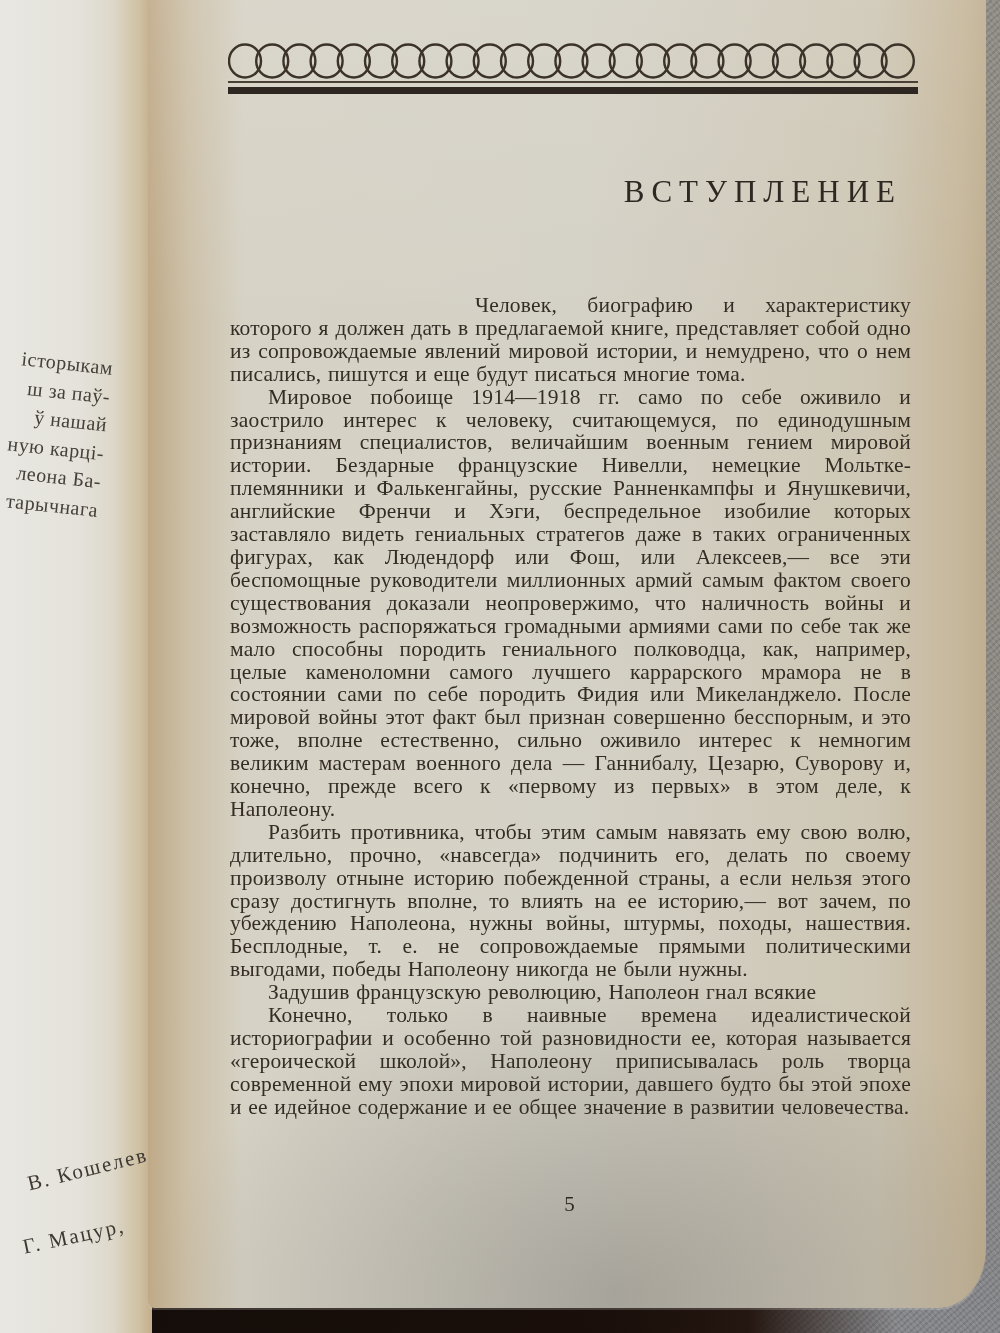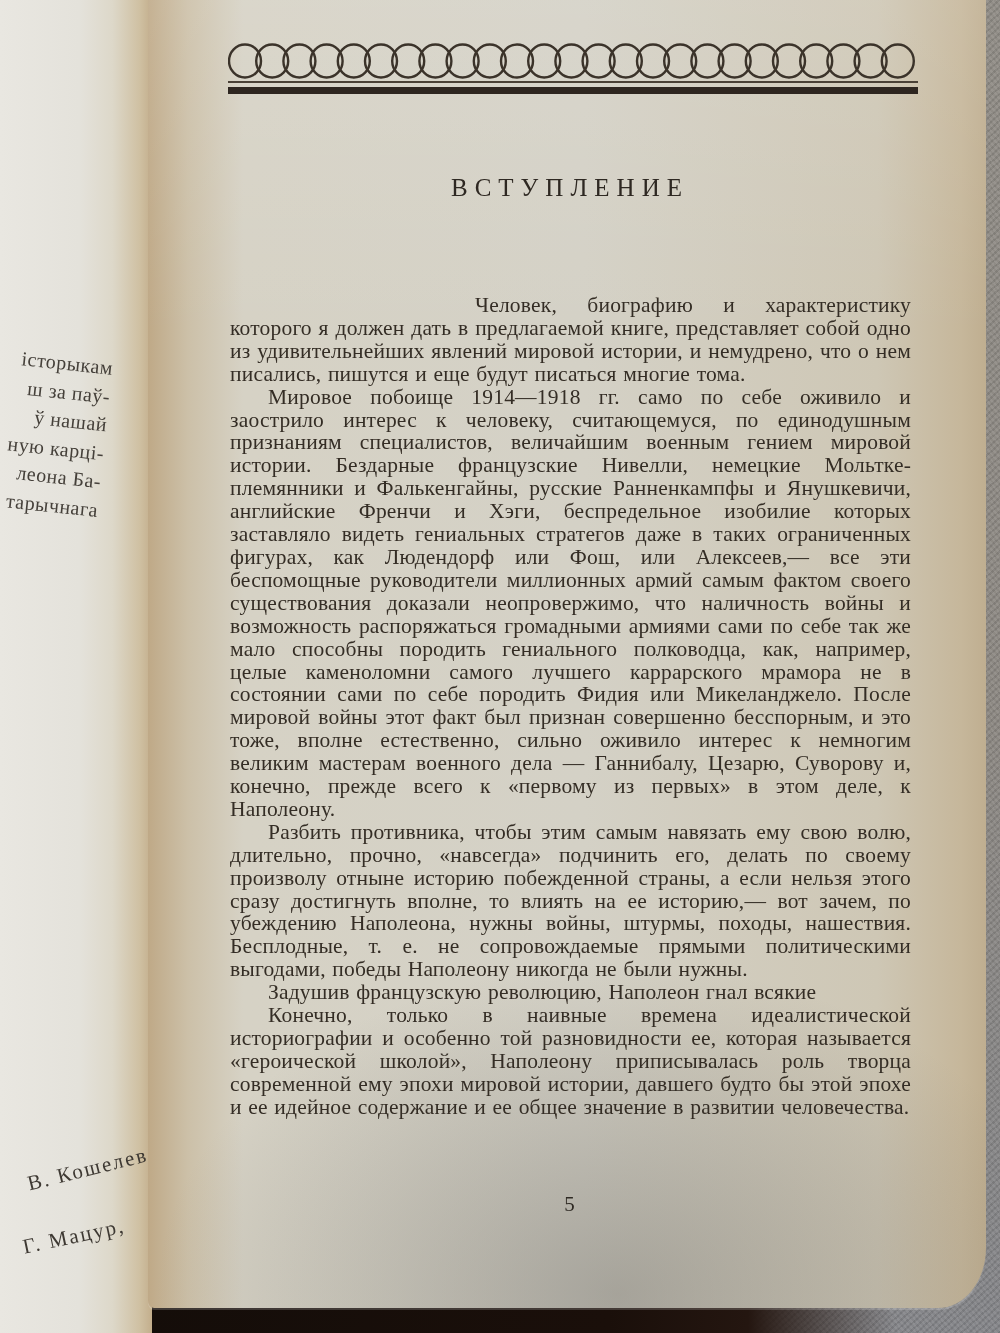--- a/index.html
+++ b/index.html
@@ -43,22 +43,22 @@
       radial-gradient(120% 55% at 56% 99%, rgba(92,90,86,0.38), rgba(92,90,86,0) 46%),
       linear-gradient(to bottom, rgba(255,255,255,0.10), rgba(255,255,255,0) 26%),
       linear-gradient(to right,#bfa987 0px,#ccc0a8 40px,#d6d2c5 95px,#d4d1c6 52%,#cec7b5 87%,#c6b79b 97%,#bfae90 100%);
     box-shadow:0 2px 0 rgba(255,255,255,0.18);
   }
   .ornament{position:absolute;left:80px;top:42px;width:690px;height:58px;}
   .ornament svg{display:block;}
   .rule-thin{position:absolute;left:0;top:39px;width:690px;height:2px;background:#4a4136;}
   .rule-thick{position:absolute;left:0;top:45px;width:690px;height:7px;background:#2e2620;}
   .chapter-title{
-    position:absolute;left:82px;top:174px;width:680px;text-align:center;
-    font-size:25px;letter-spacing:7px;color:#2e2822;white-space:nowrap;
+    position:absolute;left:74px;top:174px;width:680px;text-align:right;
+    font-size:31px;letter-spacing:7px;color:#2e2822;white-space:nowrap;
   }
   .body-text{
     position:absolute;left:82px;top:294px;width:681px;
     color:#342d25;font-size:21.5px;line-height:22.9px;
     text-align:justify;letter-spacing:0.2px;word-spacing:1px;
   }
   .body-text p{margin:0;text-indent:38px;}
   .body-text p.opening{text-indent:245px;}
   .page-number{
     position:absolute;left:82px;top:1192px;width:680px;text-align:center;
@@ -115,21 +115,21 @@
           <ellipse cx="642.6" cy="19" rx="16" ry="16.5" fill="none" stroke="#3b332a" stroke-width="2.4"></ellipse>
           <ellipse cx="669.8" cy="19" rx="16" ry="16.5" fill="none" stroke="#3b332a" stroke-width="2.4"></ellipse>
         </svg>
       <div class="rule-thin"></div>
       <div class="rule-thick"></div>
     </div>
 
     <div class="chapter-title">ВСТУПЛЕНИЕ</div>
 
     <div class="body-text">
-      <p class="opening">Человек, биографию и характеристику которого я должен дать в предлагаемой книге, представляет собой одно из удивительнейших явлений мировой истории, и немудрено, что о нем писались, пишутся и еще будут писаться многие тома.</p>
+      <p class="opening">Человек, биографию и характеристику которого я должен дать в предлагаемой книге, представляет собой одно из сопровождаемые явлений мировой истории, и немудрено, что о нем писались, пишутся и еще будут писаться многие тома.</p>
       <p>Мировое побоище 1914—1918 гг. само по себе оживило и заострило интерес к человеку, считающемуся, по единодушным признаниям специалистов, величайшим военным гением мировой истории. Бездарные французские Нивелли, немецкие Мольтке-племянники и Фалькенгайны, русские Ранненкампфы и Янушкевичи, английские Френчи и Хэги, беспредельное изобилие которых заставляло видеть гениальных стратегов даже в таких ограниченных фигурах, как Людендорф или Фош, или Алексеев,— все эти беспомощные руководители миллионных армий самым фактом своего существования доказали неопровержимо, что наличность войны и возможность распоряжаться громадными армиями сами по себе так же мало способны породить гениального полководца, как, например, целые каменоломни самого лучшего каррарского мрамора не в состоянии сами по себе породить Фидия или Микеланджело. После мировой войны этот факт был признан совершенно бесспорным, и это тоже, вполне естественно, сильно оживило интерес к немногим великим мастерам военного дела — Ганнибалу, Цезарю, Суворову и, конечно, прежде всего к «первому из первых» в этом деле, к Наполеону.</p>
       <p>Разбить противника, чтобы этим самым навязать ему свою волю, длительно, прочно, «навсегда» подчинить его, делать по своему произволу отныне историю побежденной страны, а если нельзя этого сразу достигнуть вполне, то влиять на ее историю,— вот зачем, по убеждению Наполеона, нужны войны, штурмы, походы, нашествия. Бесплодные, т. е. не сопровождаемые прямыми политическими выгодами, победы Наполеону никогда не были нужны.</p>
       <p>Задушив французскую революцию, Наполеон гнал всякие</p>
       <p>Конечно, только в наивные времена идеалистической историографии и особенно той разновидности ее, которая называется «героической школой», Наполеону приписывалась роль творца современной ему эпохи мировой истории, давшего будто бы этой эпохе и ее идейное содержание и ее общее значение в развитии человечества.</p>
     </div>
 
     <div class="page-number">5</div>
 
   </div>
 

